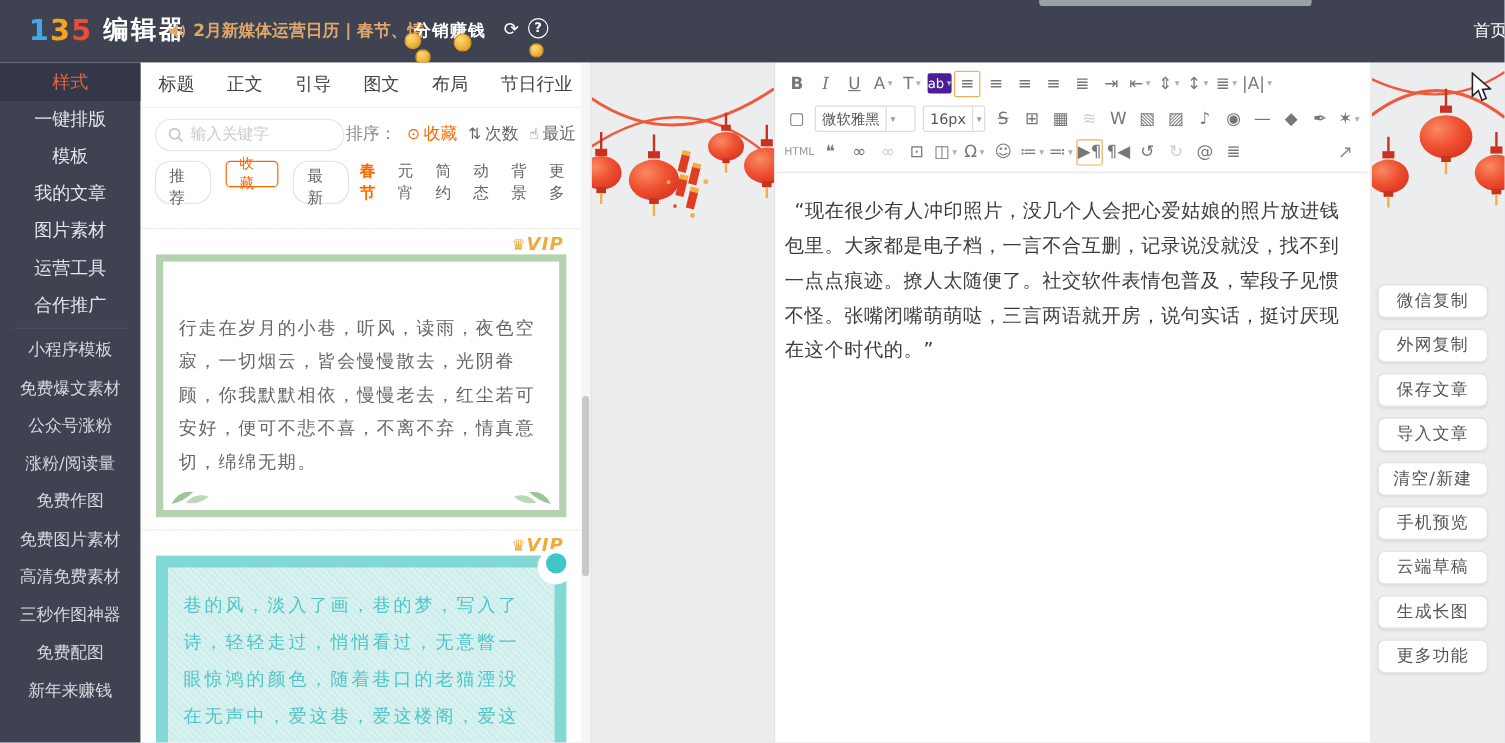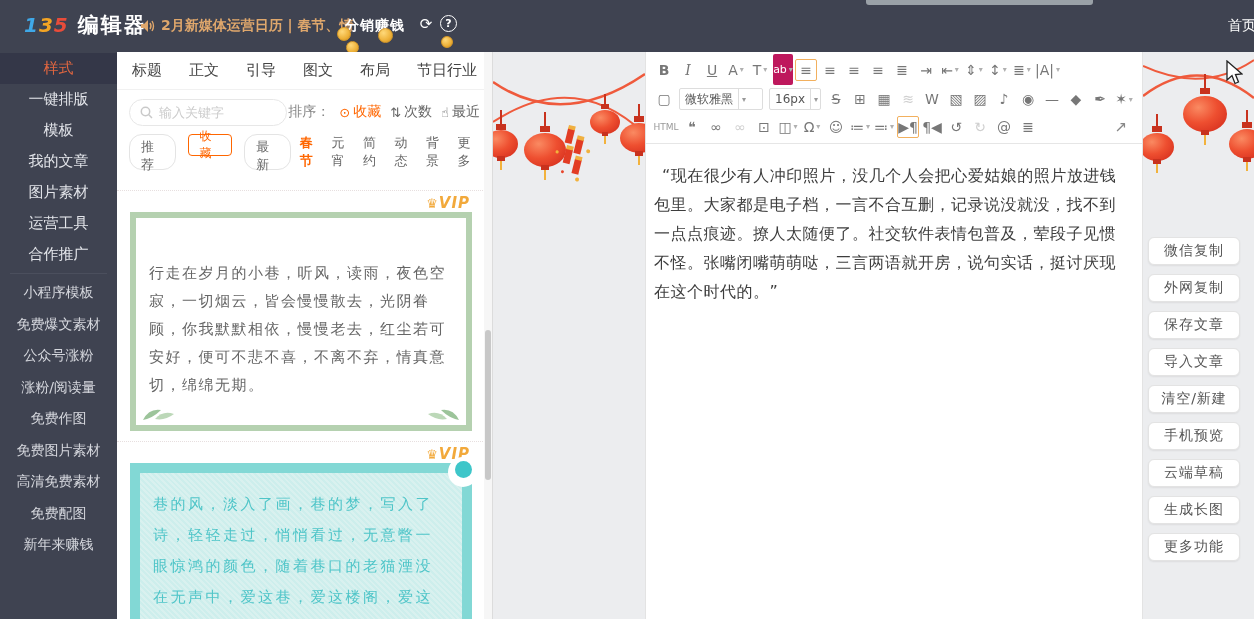--- a/index.html
+++ b/index.html
@@ -3,21 +3,21 @@
 <meta charset="utf-8">
 <style>
   * { margin:0; padding:0; box-sizing:border-box; }
   body { font-family:"DejaVu Sans","Liberation Sans",sans-serif; background:#d8dadd; }
   .stage { position:relative; width:1254px; height:619px; overflow:hidden; background:#ecedef; }
 
   
   .topbar { position:absolute; left:0; top:0; width:1254px; height:52px; background:var(--topbar,#3f4351); z-index:30; overflow:hidden; }
   .gray-artifact { position:absolute; left:866px; top:0; width:227px; height:5px; background:#9aa1a7; border-radius:0 0 3px 3px; }
   .logo { position:absolute; left:24px; top:11px; display:flex; align-items:center; }
-  .logo-num { font-size:20px; font-weight:bold; font-style:italic; letter-spacing:1px; }
+  .logo-num { font-size:24px; font-weight:bold; letter-spacing:1px; }
   .logo-num .c1{color:#3fa8e8;} .logo-num .c2{color:#f3a424;} .logo-num .c3{color:#e84c3a;}
   .logo-txt { color:#fff; font-size:21px; font-weight:bold; margin-left:9px; letter-spacing:2px; }
   .announce { position:absolute; left:140px; top:17px; display:flex; align-items:center; gap:5px; color:#dfa76c; font-size:14px; font-weight:bold; }
   .distrib { position:absolute; left:345px; top:17px; color:#fff; font-size:14px; font-weight:bold; letter-spacing:1px; }
   .top-ico { position:absolute; top:15px; width:18px; height:18px; color:#fff; font-size:15px; display:flex; align-items:center; justify-content:center; }
   .refresh-ico { left:417px; }
   .help-ico { left:440px; border:1.5px solid #fff; border-radius:50%; width:17px; height:17px; font-size:11px; font-weight:bold; }
   .coin { position:absolute; border-radius:50%; background:radial-gradient(circle at 35% 30%, #ffd97a, #eeb23a 60%, #cf8f1f); border:1px solid #d89a28; }
   .home-link { position:absolute; left:1228px; top:17px; color:#fff; font-size:14px; white-space:nowrap; }
 
@@ -69,21 +69,21 @@
 
   
   .editor { position:absolute; left:645px; top:52px; width:498px; height:567px; background:#fff; border-left:1px solid #e3e3e3; border-right:1px solid #e3e3e3; z-index:10; }
   .toolbar { border-bottom:1px solid #e6e6e6; padding:2px 6px 3px; }
   .t-row { display:flex; align-items:center; }
   .t-row.r1 { height:31px; } .t-row.r2 { height:28px; } .t-row.r3 { height:27px; }
   .tbtn { min-width:22px; height:22px; display:flex; align-items:center; justify-content:center; color:#777; font-size:14px; margin:0 1px; border-radius:2px; cursor:pointer; white-space:nowrap; }
   .tbtn.dd::after { content:"▾"; font-size:8px; color:#b0b0b0; margin-left:2px; }
   .tbtn.bold { font-weight:bold; } .tbtn.ital { font-style:italic; font-family:"DejaVu Serif",serif; }
   .tbtn.und { text-decoration:underline; } .tbtn.strike { text-decoration:line-through; }
-  .tbtn.boxed { background:#be185d; color:#fff; font-size:11px; height:31px; min-width:20px; border-radius:2px; }
+  .tbtn.boxed { background:#4c1d95; color:#fff; font-size:11px; height:17px; min-width:20px; border-radius:2px; }
   .tbtn.active { border:1px solid #f2b05e; }
   .tbtn.faded { color:#cfcfcf; }
   .tbtn.htm { font-size:9px; color:#999; min-width:26px; }
   .sel { border:1px solid #ddd; height:22px; display:flex; align-items:center; font-size:12px; color:#555; margin:0 3px; border-radius:2px; cursor:pointer; }
   .sel .sel-lab { padding:0 5px; white-space:nowrap; }
   .sel .caret { border-left:1px solid #ddd; padding:0 3px; color:#999; font-size:8px; height:100%; display:flex; align-items:center; }
   .sel.font { width:88px; } .sel.size { width:52px; }
   .fullscreen { margin-left:auto; margin-right:4px; font-size:15px; color:#888; }
   .content { padding:17px 14px 0 8px; font-size:16px; line-height:29px; color:#3d3d3d; text-indent:0.5em; letter-spacing:0.5px; }
 
@@ -130,20 +130,21 @@
     <div class="side-item">运营工具</div>
     <div class="side-item">合作推广</div>
     <div class="side-div"></div>
     <div class="side-item small">小程序模板</div>
     <div class="side-item small">免费爆文素材</div>
     <div class="side-item small">公众号涨粉</div>
     <div class="side-item small">涨粉/阅读量</div>
     <div class="side-item small">免费作图</div>
     <div class="side-item small">免费图片素材</div>
     <div class="side-item small">高清免费素材</div>
+    <div class="side-item small">三秒作图神器</div>
     <div class="side-item small">免费配图</div>
     <div class="side-item small">新年来赚钱</div>
   </div>
 
   <div class="style-panel">
     <div class="tabs">
       <span class="tab">标题</span>
       <span class="tab">正文</span>
       <span class="tab">引导</span>
       <span class="tab">图文</span>

